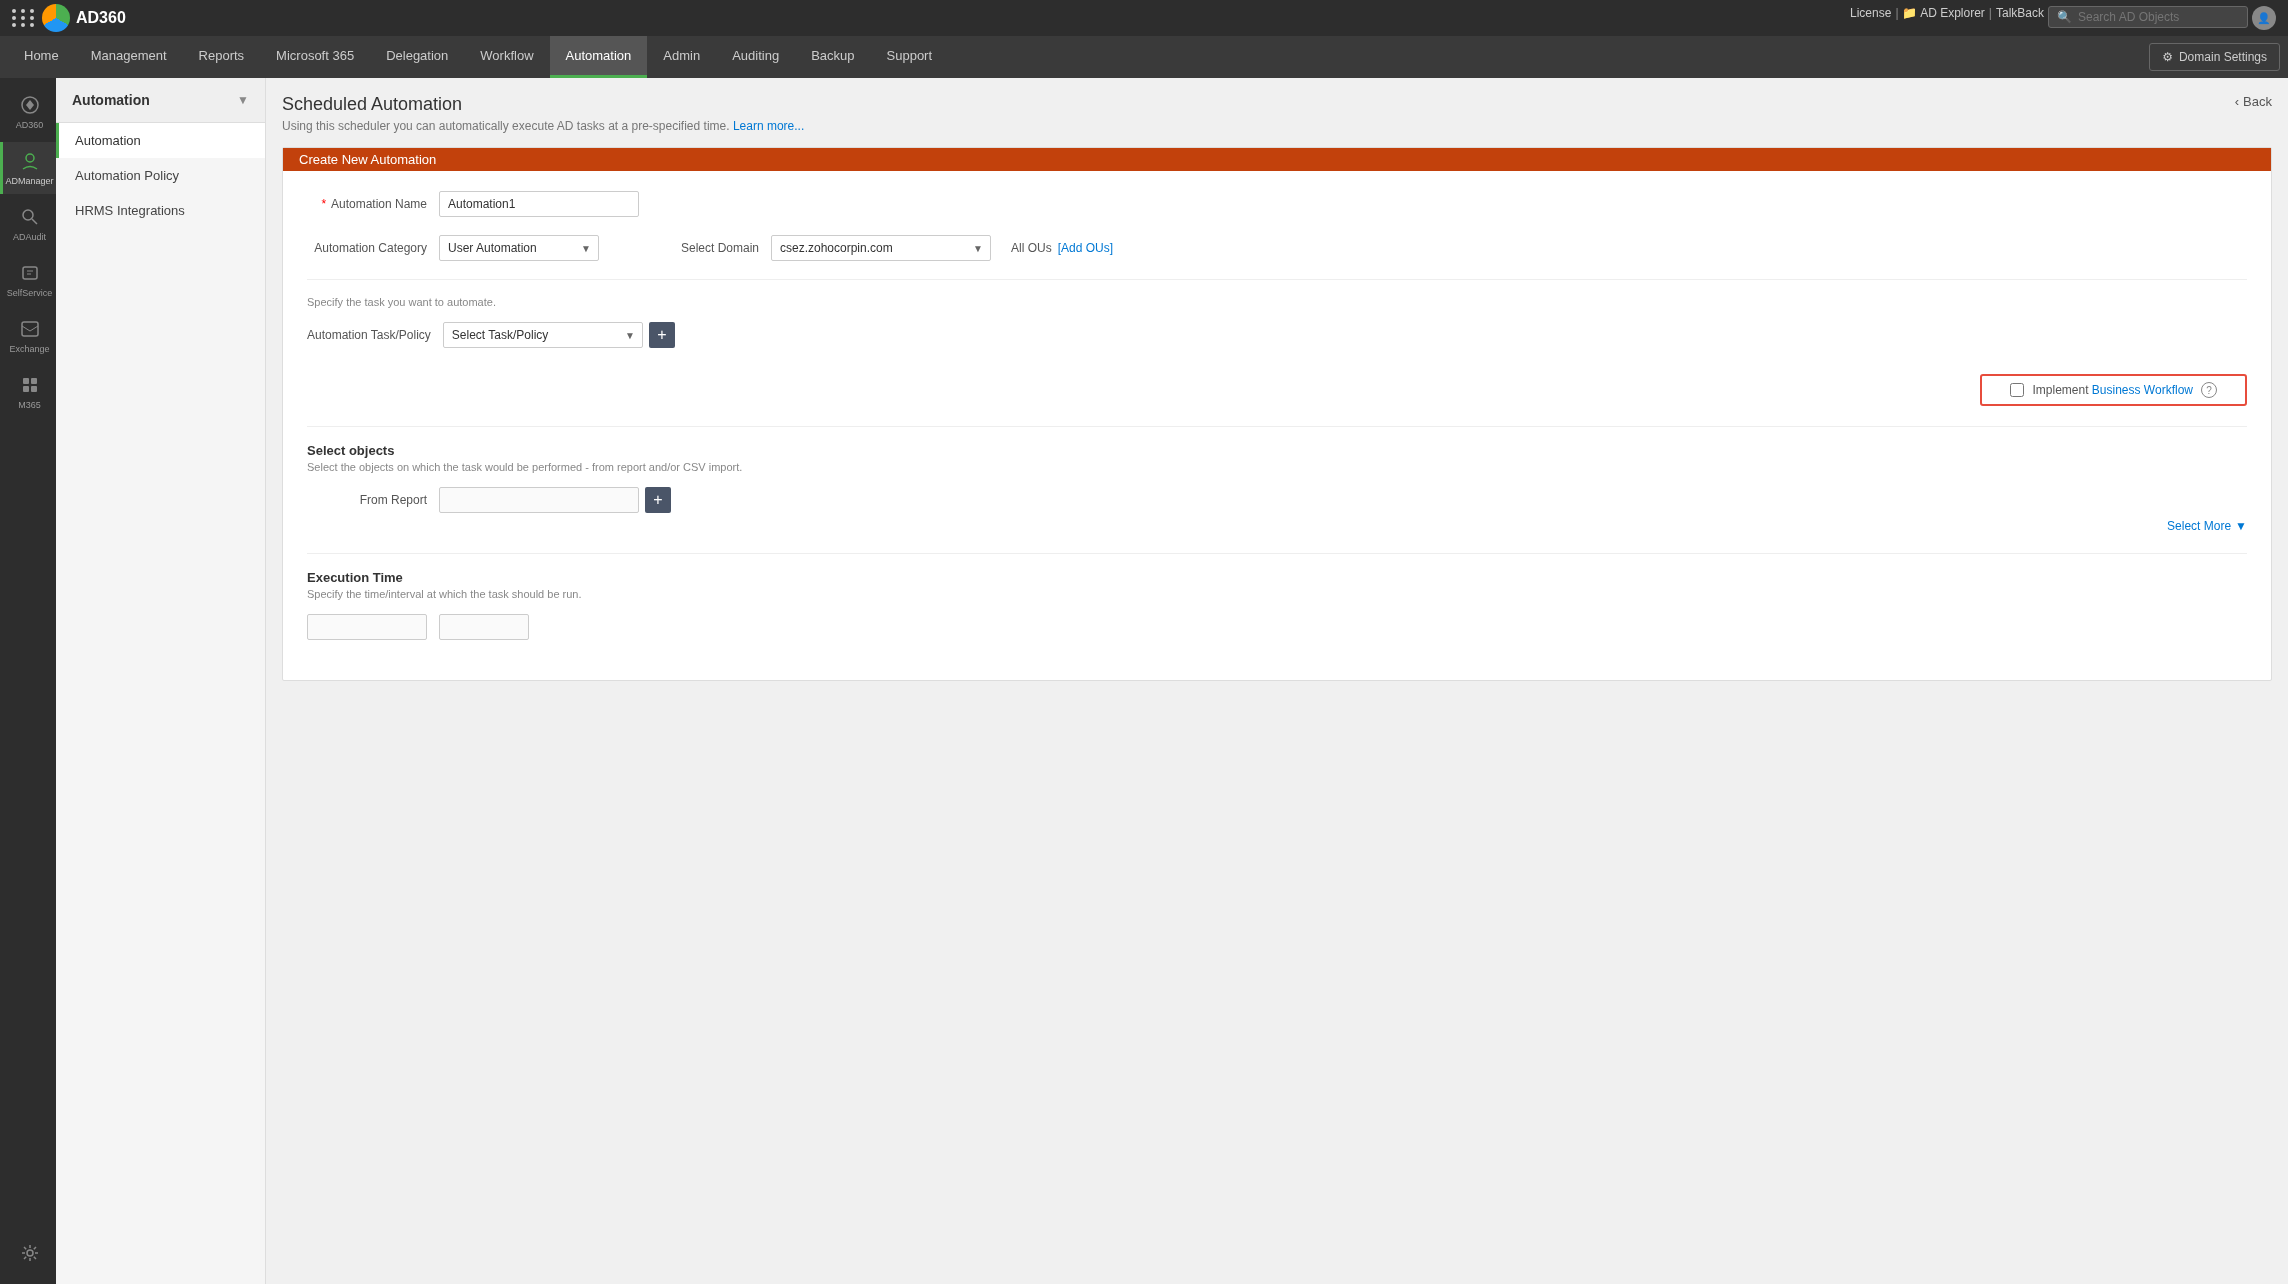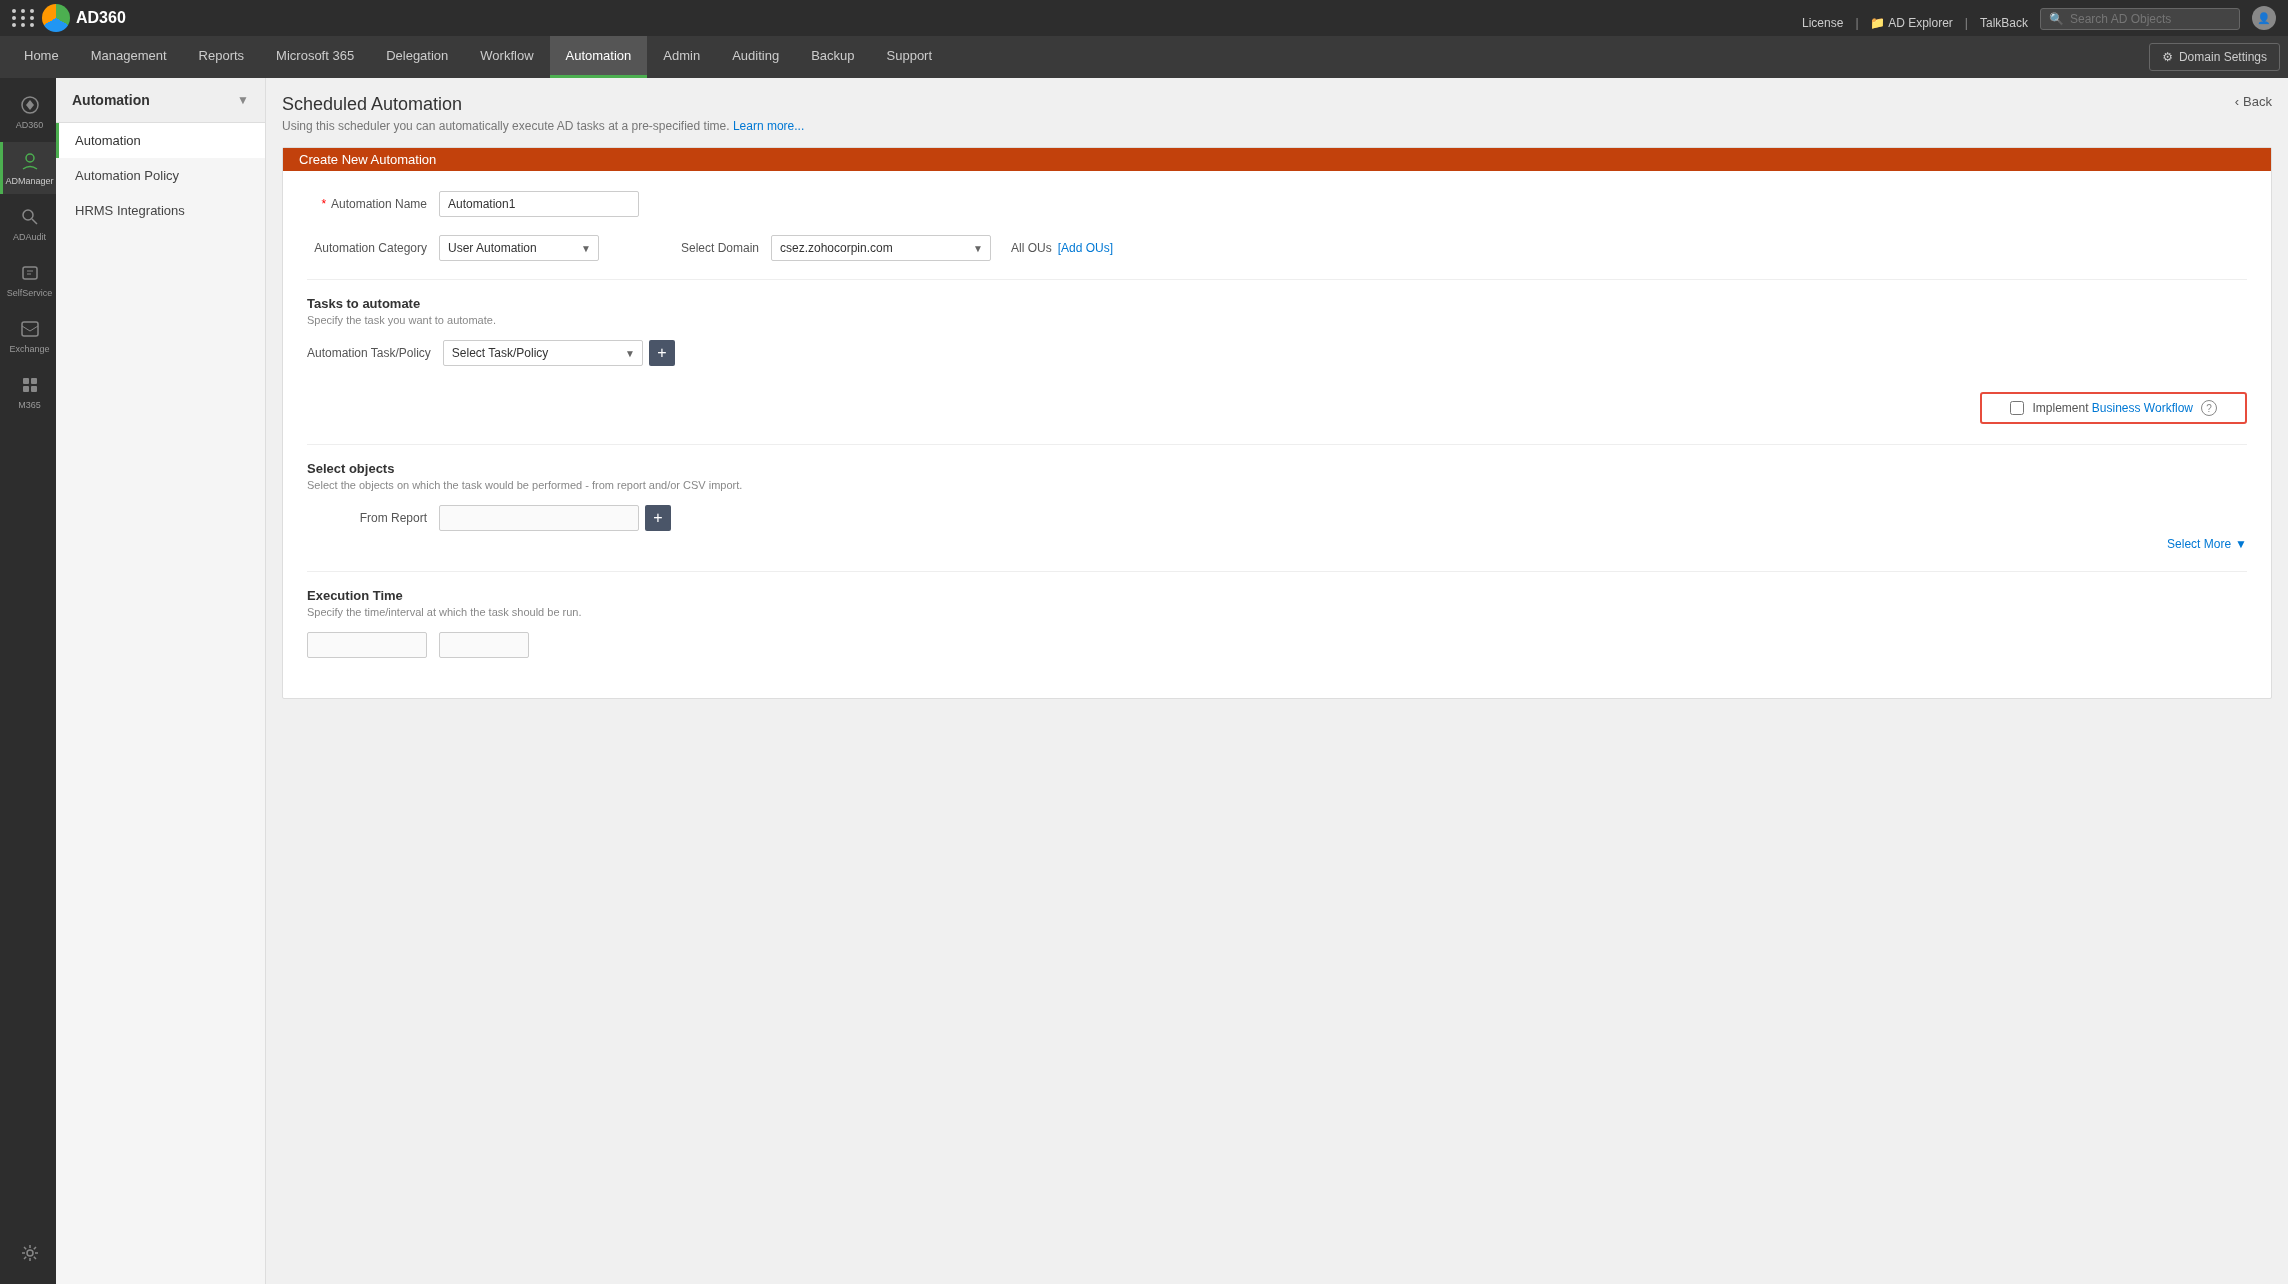--- a/index.html
+++ b/index.html
@@ -17,21 +17,21 @@
       flex-shrink: 0;
     }
     .top-bar-left { display: flex; align-items: center; gap: 16px; }
     .top-bar-logo { display: flex; align-items: center; gap: 6px; }
     .logo-circle {
       width: 28px; height: 28px; border-radius: 50%;
       background: conic-gradient(#4CAF50 0deg 120deg, #2196F3 120deg 240deg, #FF9800 240deg 360deg);
       flex-shrink: 0;
     }
     .logo-text { color: white; font-size: 16px; font-weight: bold; }
-    .top-bar-right { display: flex; align-items: flex-end; gap: 12px; font-size: 12px; }
+    .top-bar-right { display: flex; align-items: flex-start; gap: 4px; font-size: 12px; }
     .search-box {
       display: flex; align-items: center; background: #444; border: 1px solid #666;
       border-radius: 3px; padding: 3px 8px; gap: 6px; min-width: 200px;
     }
     .search-box input { background: transparent; border: none; outline: none; color: #ccc; font-size: 12px; width: 160px; }
     .top-bar-link { color: #ccc; cursor: pointer; font-size: 12px; }
     .avatar { width: 24px; height: 24px; border-radius: 50%; background: #888; display: flex; align-items: center; justify-content: center; color: white; font-size: 11px; }
 
     
     .nav-bar {
@@ -382,21 +382,20 @@
             <div class="all-ous">
               <span>All OUs</span>
               <a href="#">[Add OUs]</a>
             </div>
           </div>
         </div>
 
         <hr class="divider">
 
         <div class="section-block">
-          <div class="section-title">Tasks to automate</div>
           <div class="section-subtitle">Specify the task you want to automate.</div>
 
           <div class="form-row" style="align-items: center; margin-bottom: 26px;">
             <div class="form-group">
               <label class="form-label">Automation Task/Policy</label>
               <div class="input-plus">
                 <div class="form-select-wrapper">
                   <select class="form-select" style="min-width: 200px;">
                     <option>Select Task/Policy</option>
                   </select>

